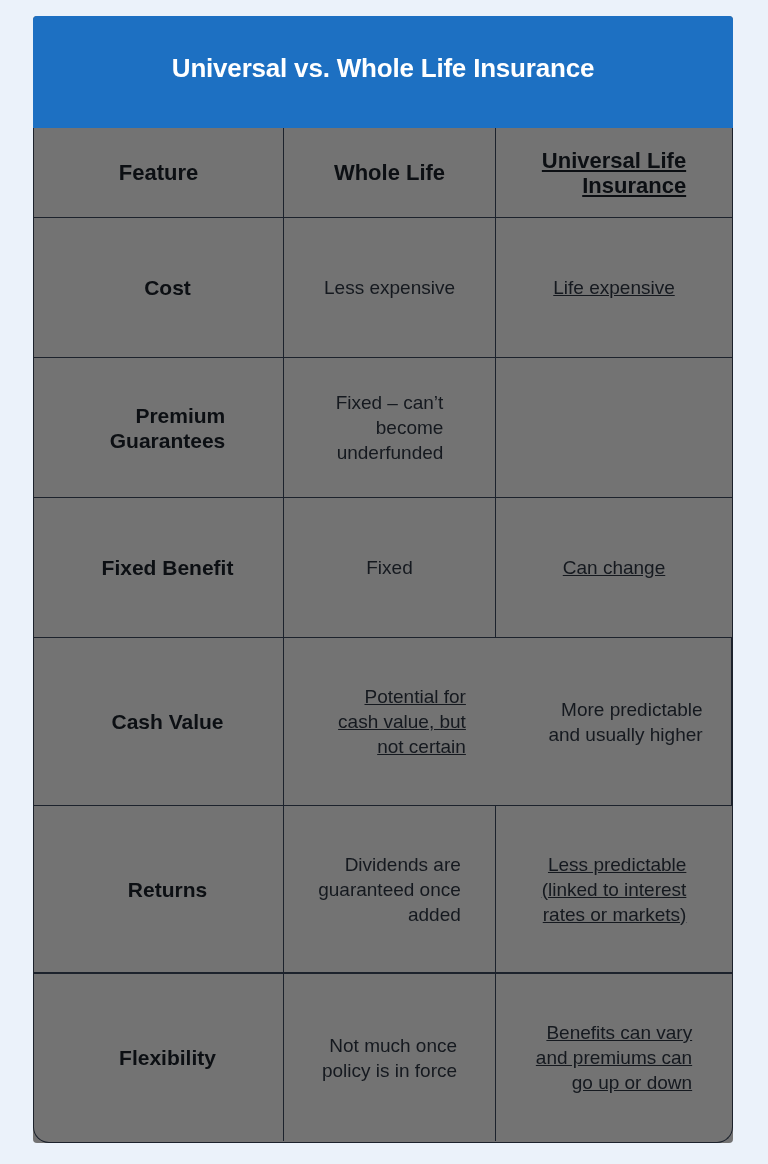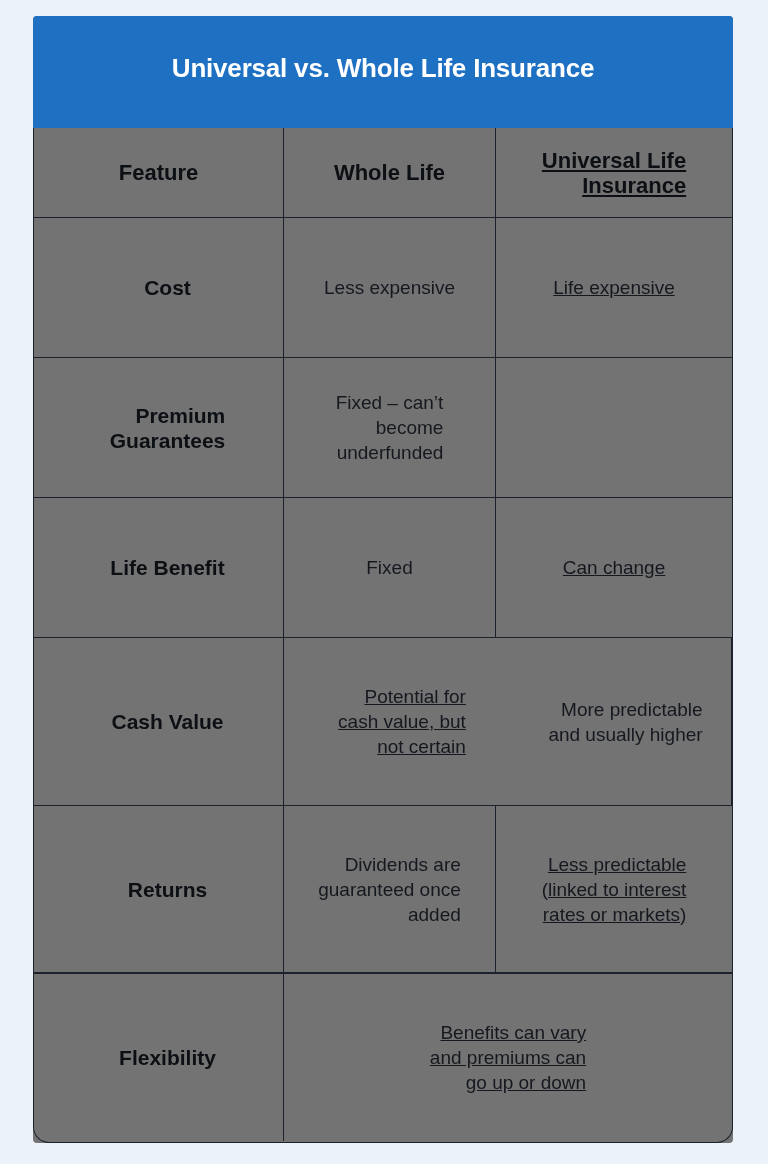--- a/index.html
+++ b/index.html
@@ -119,21 +119,21 @@
 
     <div class="row" style="height:140px;">
       <div class="cell c1 feature pre">Premium
 Guarantees</div>
       <div class="cell c2 val pre">Fixed – can’t
 become
 underfunded</div>
     </div>
 
     <div class="row" style="height:140px;">
-      <div class="cell c1 feature pre">Life Benefit</div>
+      <div class="cell c1 feature pre">Fixed Benefit</div>
       <div class="cell c2 val pre">Fixed</div>
       <div class="cell c3 val pre">Can change</div>
     </div>
 
     <div class="row" style="height:168px;">
       <div class="cell c1 feature pre">Cash Value</div>
       <div class="cell c3 val pre">Potential for
 cash value, but
 not certain</div>
       <div class="cell c2 val pre">More predictable
@@ -145,18 +145,20 @@
       <div class="cell c2 val pre">Dividends are
 guaranteed once
 added</div>
       <div class="cell c3 val pre">Less predictable
 (linked to interest
 rates or markets)</div>
     </div>
 
     <div class="row" style="height:167px;">
       <div class="cell c1 feature pre">Flexibility</div>
+      <div class="cell c2 val pre">Not much once
+policy is in force</div>
       <div class="cell c3 val pre">Benefits can vary
 and premiums can
 go up or down</div>
     </div>
   </div>
 </div>
 
 </body></html>

